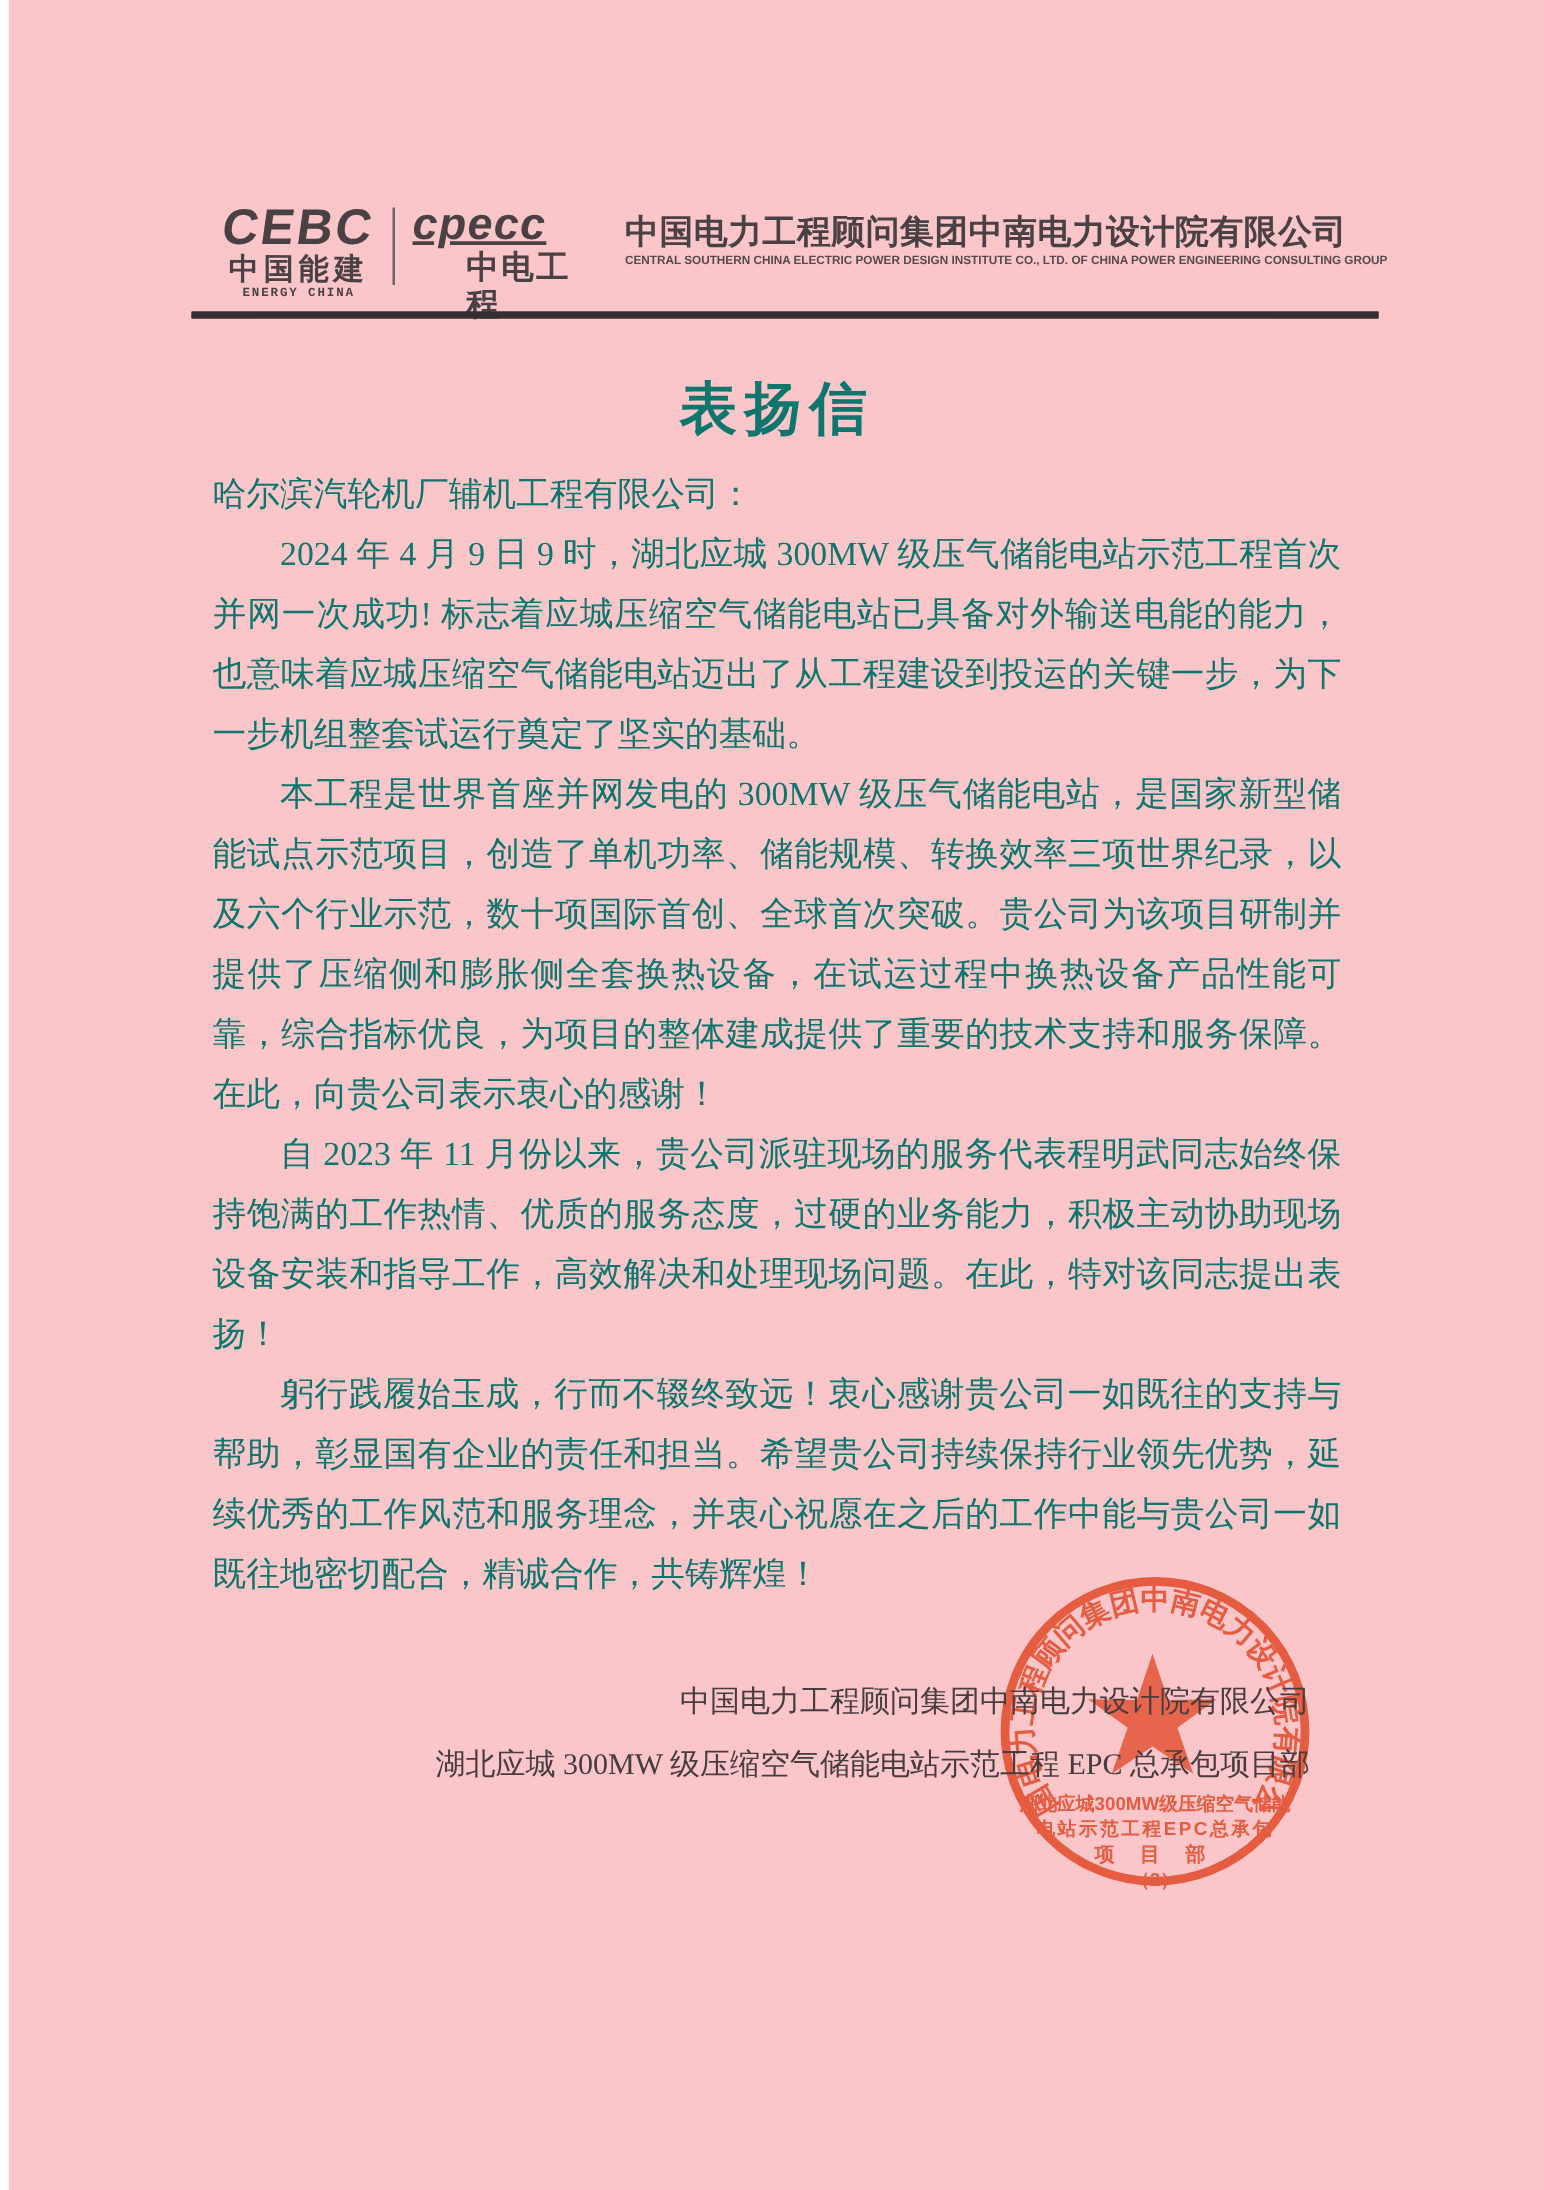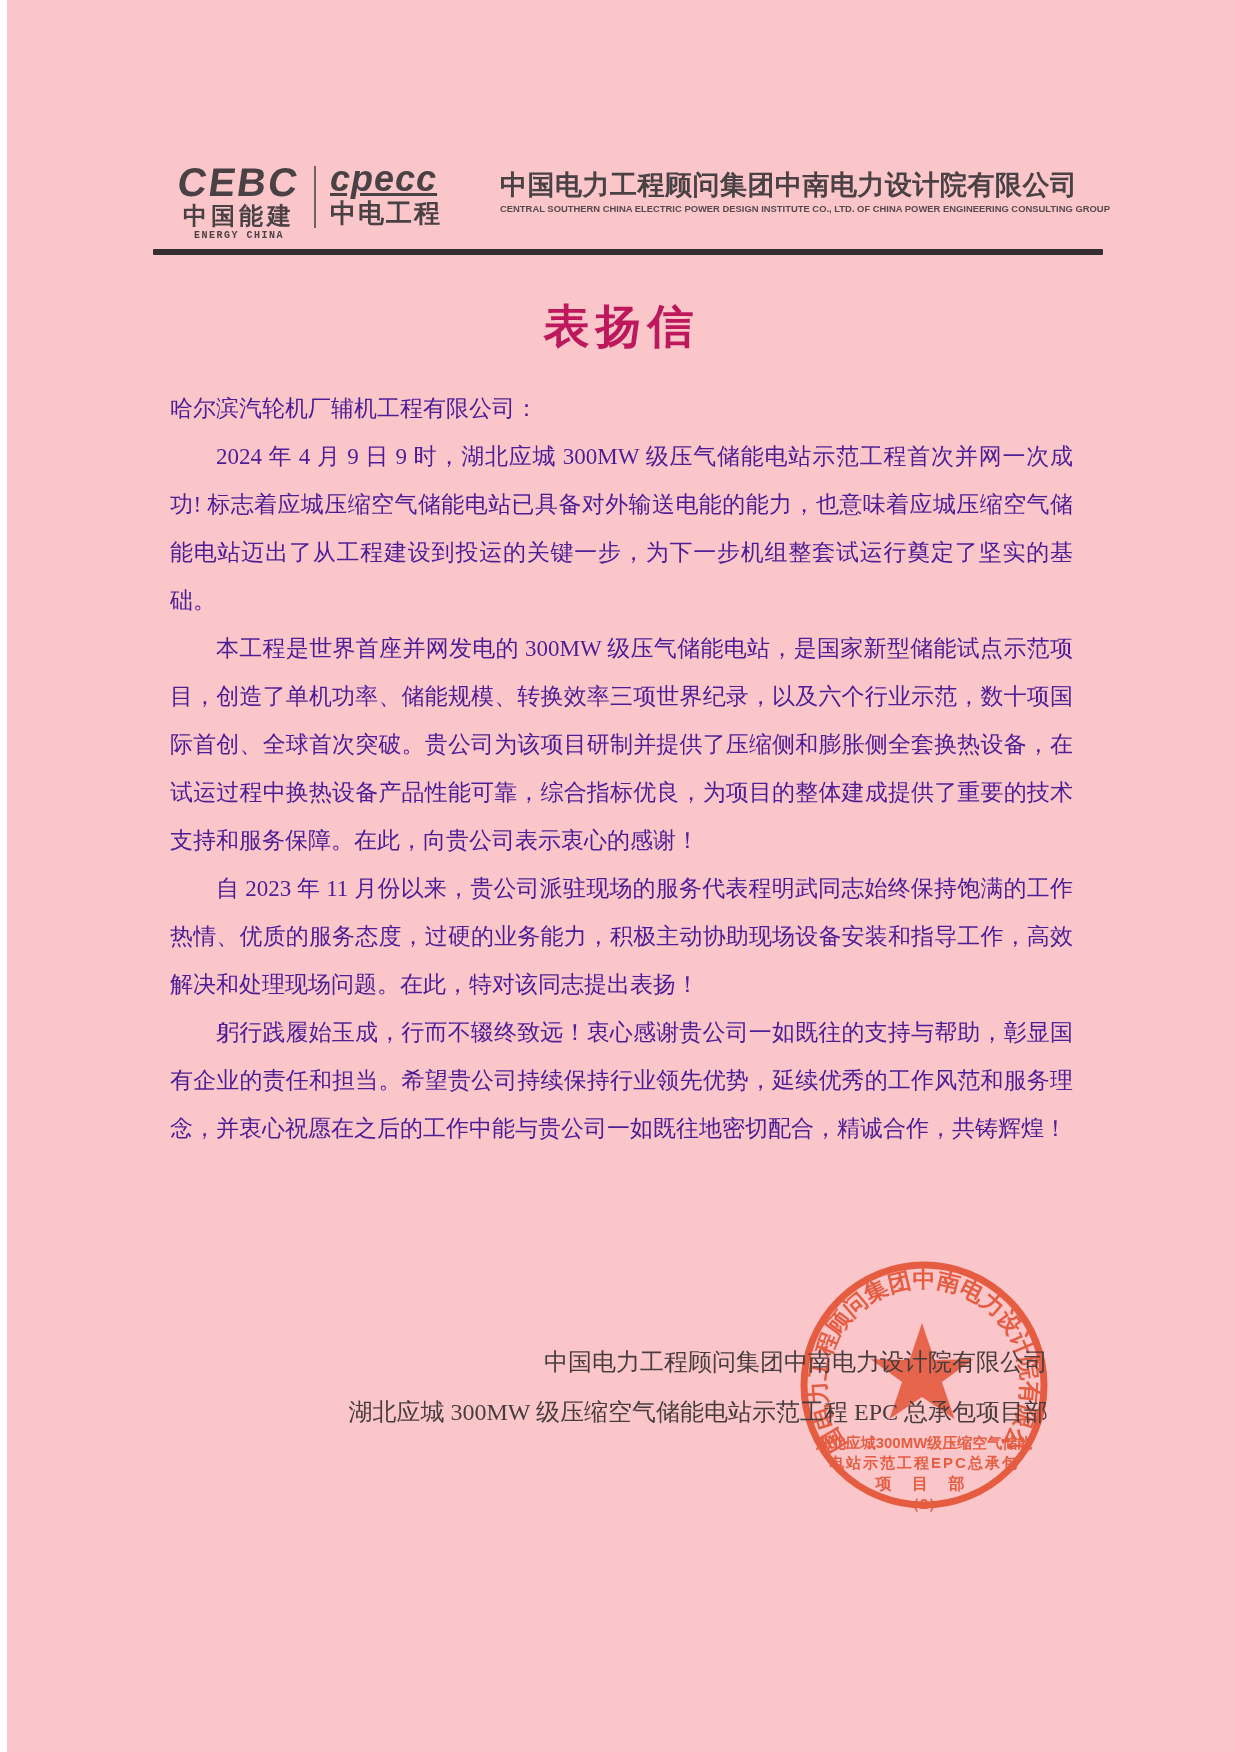--- a/index.html
+++ b/index.html
@@ -24,47 +24,47 @@
     transform:skewX(-8deg);display:inline-block;
   }
   .ceec-cn{font-family:Liberation Sans, sans-serif;font-weight:700;font-size:24px;line-height:28px;letter-spacing:4px;}
   .ceec-en{font-family:Liberation Mono, monospace;font-weight:700;font-size:10px;line-height:12px;letter-spacing:1.5px;}
   .logo-divider{position:absolute;left:146px;top:6px;width:2px;height:62px;background:#6d6366;}
   .cpecc{position:absolute;left:162px;top:0;width:150px;text-align:left;}
   .cpecc-mark{
     font-family:"Liberation Sans","DejaVu Sans",sans-serif;
     font-weight:900;font-style:italic;font-size:36px;line-height:38px;letter-spacing:1px;text-decoration:underline;
   }
-  .cpecc-cn{font-family:"Liberation Sans",sans-serif;font-weight:700;font-size:26px;line-height:30px;letter-spacing:2px;}
+  .cpecc-cn{font-family:"Liberation Sans",sans-serif;font-weight:700;font-size:26px;line-height:30px;letter-spacing:2px;margin-left:43px;}
   .company-block{position:absolute;left:332px;top:8px;right:0;}
   .company-cn{
     font-family:"Liberation Sans","DejaVu Sans",sans-serif;
     font-weight:700;font-size:27px;line-height:34px;letter-spacing:0.5px;
     white-space:nowrap;color:#4a4144;
   }
   .company-en{
     font-family:"Liberation Sans",sans-serif;
     font-weight:600;font-size:9.6px;line-height:14px;letter-spacing:0;
     white-space:nowrap;color:#564a4d;transform:scaleX(.98);transform-origin:left;
   }
   .header-rule{
     position:absolute;left:153px;top:249px;width:950px;height:6px;
     background:#352e30;border-radius:1px;
   }
   
   .title{
     position:absolute;left:170px;top:296px;width:903px;
     text-align:center;
     font-family:"Liberation Sans","DejaVu Sans",sans-serif;
-    font-weight:900;font-size:46px;letter-spacing:6px;color:#be185d;
+    font-weight:900;font-size:46px;letter-spacing:6px;color:#0f766e;
   }
   .body-text{
-    position:absolute;left:170px;top:385px;width:903px;
-    font-size:23px;line-height:48px;
-    text-align:justify;color:#4c1d95;
+    position:absolute;left:170px;top:371px;width:903px;
+    font-size:27px;line-height:48px;
+    text-align:justify;color:#0f766e;
   }
   .body-text p{margin:0;text-indent:2em;}
   .body-text p.salutation{text-indent:0;}
   
   .signature{
     position:absolute;top:1337px;right:187px;width:820px;
     text-align:right;
     font-size:24px;line-height:50px;color:#473d3f;
     z-index:3;
   }

